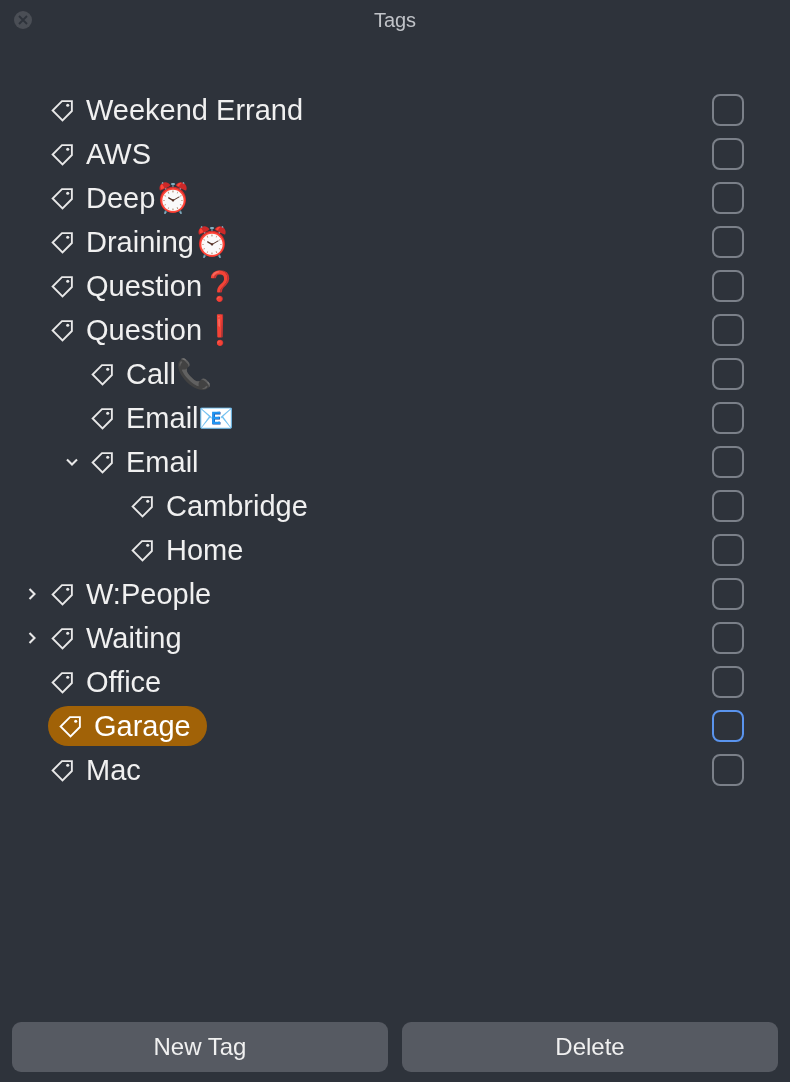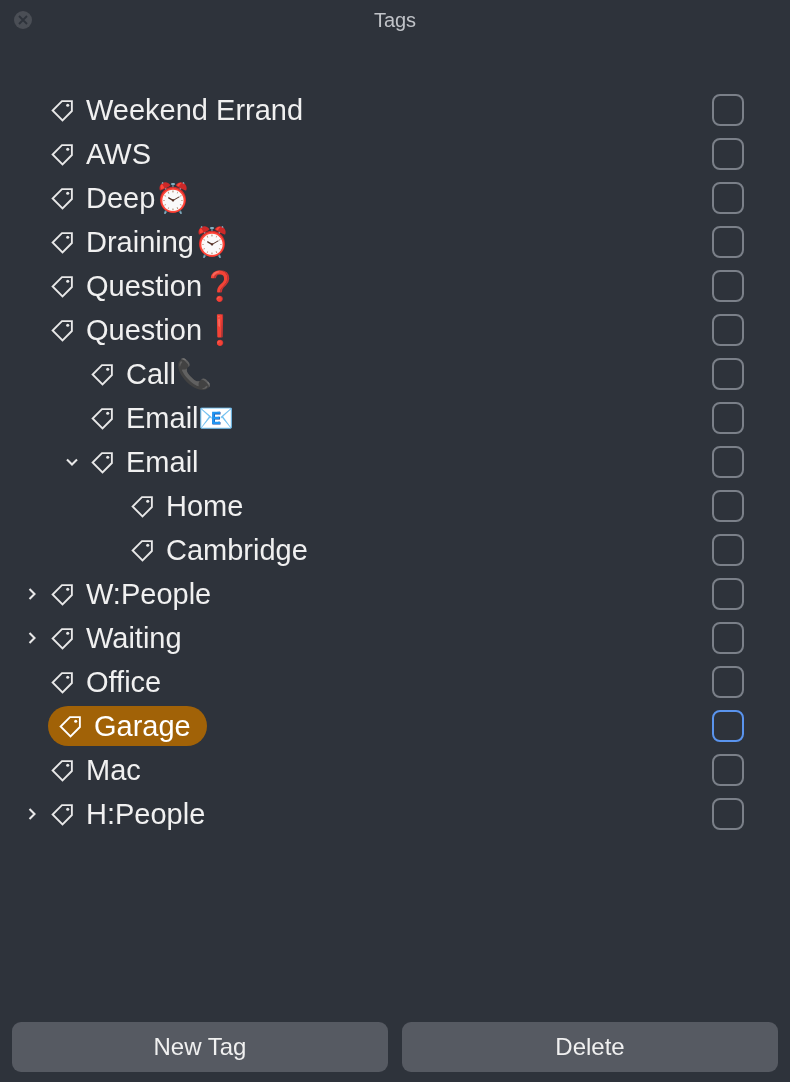--- a/index.html
+++ b/index.html
@@ -225,31 +225,31 @@
       <span class="tag-label">Email</span>
       <span class="checkbox"></span>
     </div>
     <div class="row indent-2 no-disclosure">
       <span class="tag-icon">
         <svg viewBox="0 0 24 24">
           <path d="M11.5 3 L21 3 L21 12.5 L12 21.5 L2.5 12 Z"></path>
           <circle cx="17" cy="7" r="1.5" fill="#e8e8e8" stroke="none"></circle>
         </svg>
       </span>
+      <span class="tag-label">Cambridge</span>
+      <span class="checkbox"></span>
+    </div>
+    <div class="row indent-2 no-disclosure">
+      <span class="tag-icon">
+        <svg viewBox="0 0 24 24">
+          <path d="M11.5 3 L21 3 L21 12.5 L12 21.5 L2.5 12 Z"></path>
+          <circle cx="17" cy="7" r="1.5" fill="#e8e8e8" stroke="none"></circle>
+        </svg>
+      </span>
       <span class="tag-label">Home</span>
-      <span class="checkbox"></span>
-    </div>
-    <div class="row indent-2 no-disclosure">
-      <span class="tag-icon">
-        <svg viewBox="0 0 24 24">
-          <path d="M11.5 3 L21 3 L21 12.5 L12 21.5 L2.5 12 Z"></path>
-          <circle cx="17" cy="7" r="1.5" fill="#e8e8e8" stroke="none"></circle>
-        </svg>
-      </span>
-      <span class="tag-label">Cambridge</span>
       <span class="checkbox"></span>
     </div>
     <div class="row indent-0">
       <span class="disclosure">
         <svg viewBox="0 0 24 24">
           <polyline points="9 6 15 12 9 18"></polyline>
         </svg>
       </span>
       <span class="tag-icon">
         <svg viewBox="0 0 24 24">
@@ -300,33 +300,18 @@
     <div class="row indent-0 no-disclosure">
       <span class="tag-icon">
         <svg viewBox="0 0 24 24">
           <path d="M11.5 3 L21 3 L21 12.5 L12 21.5 L2.5 12 Z"></path>
           <circle cx="17" cy="7" r="1.5" fill="#e8e8e8" stroke="none"></circle>
         </svg>
       </span>
       <span class="tag-label">Mac</span>
       <span class="checkbox"></span>
     </div>
-    <div class="row indent-0">
-      <span class="disclosure">
-        <svg viewBox="0 0 24 24">
-          <polyline points="9 6 15 12 9 18"></polyline>
-        </svg>
-      </span>
-      <span class="tag-icon">
-        <svg viewBox="0 0 24 24">
-          <path d="M11.5 3 L21 3 L21 12.5 L12 21.5 L2.5 12 Z"></path>
-          <circle cx="17" cy="7" r="1.5" fill="#e8e8e8" stroke="none"></circle>
-        </svg>
-      </span>
-      <span class="tag-label">H:People</span>
-      <span class="checkbox"></span>
-    </div>
   </div>
 
 <div class="footer">
   <button class="footer-btn">New Tag</button>
   <button class="footer-btn">Delete</button>
 </div>
 
 </body></html>

